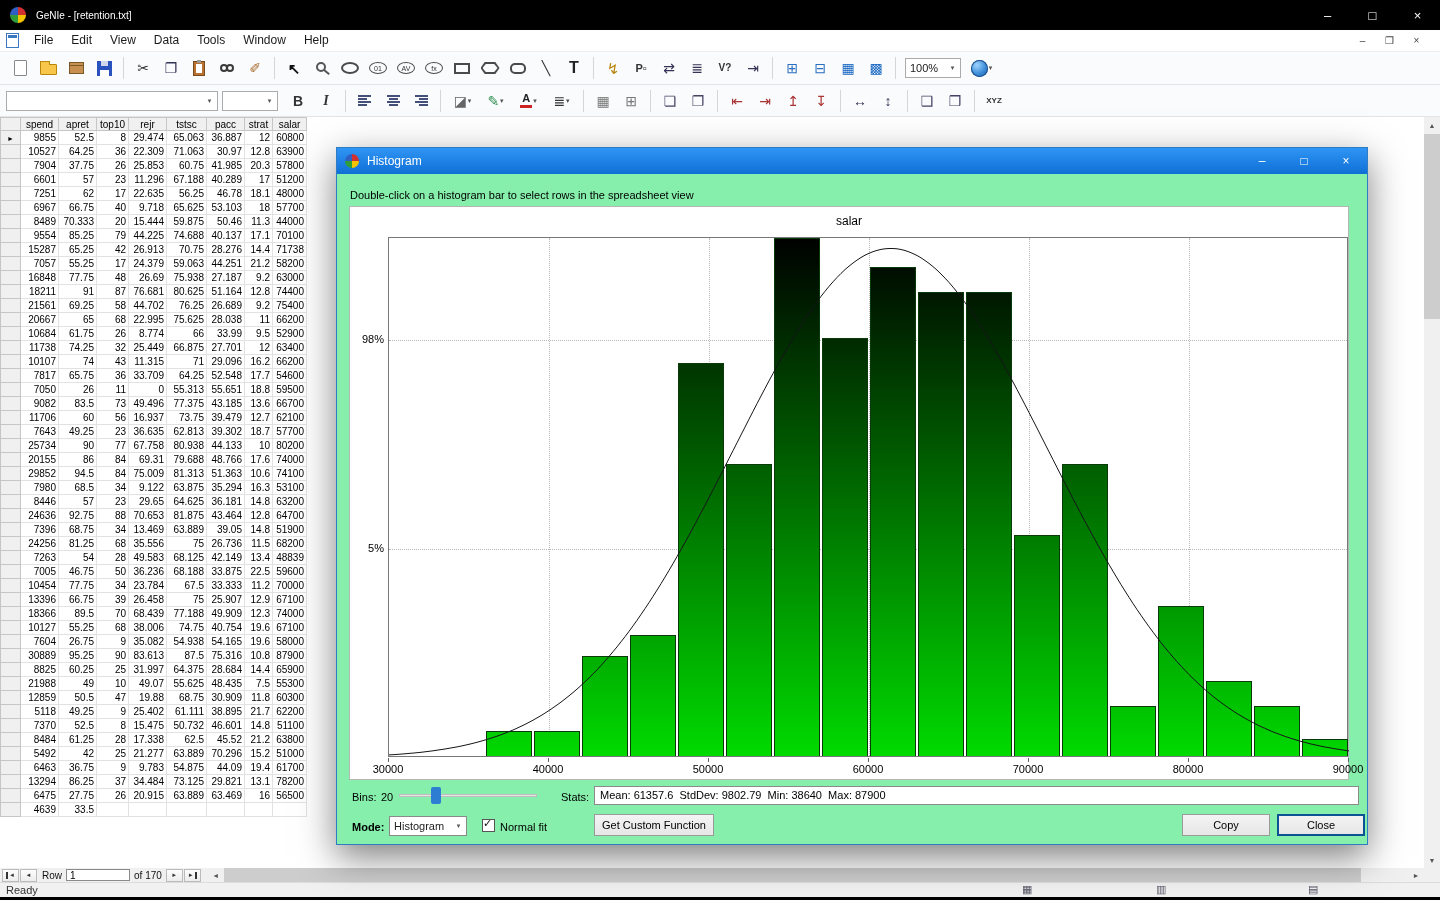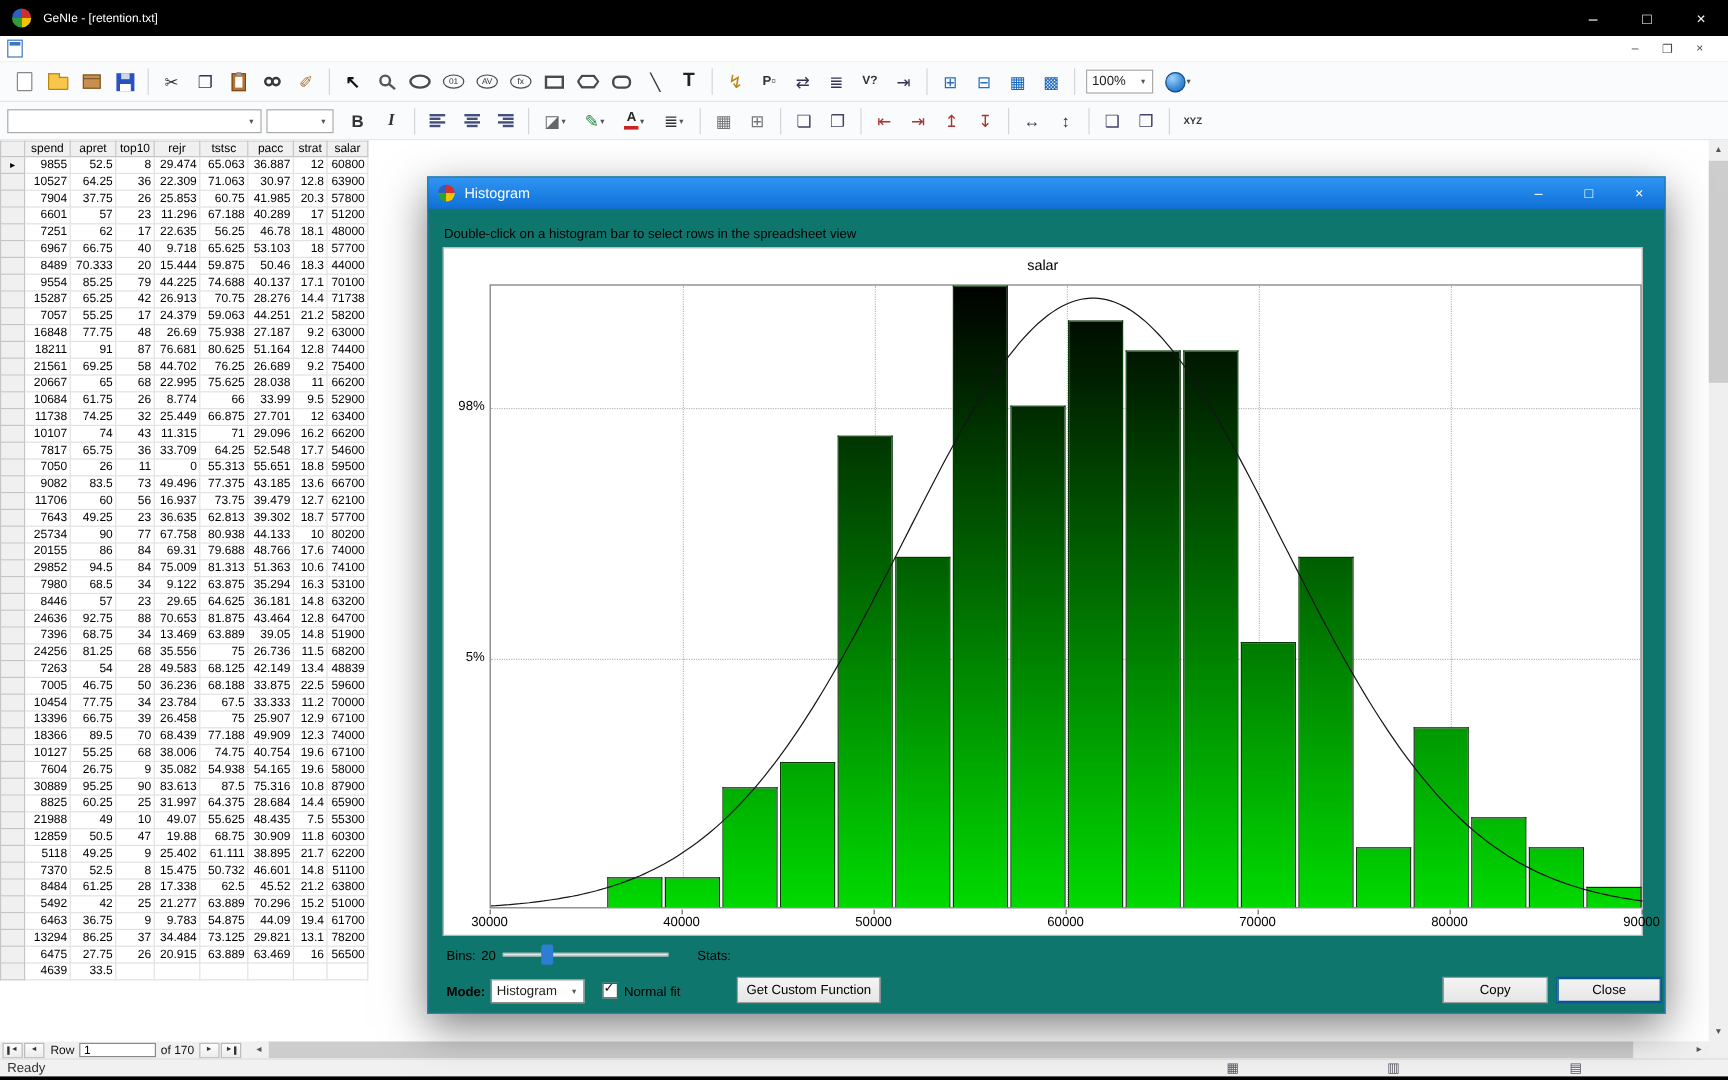--- a/index.html
+++ b/index.html
@@ -110,21 +110,21 @@
   .htrack{flex:1;height:14px;background:#f0f0f0;position:relative;}
   .hthumb{position:absolute;left:0;top:0;height:14px;width:96%;background:#cdcdcd;}
   .hcorner{width:16px;height:14px;background:#f0f0f0;}
   .statusbar{position:absolute;left:0;top:882px;width:1440px;height:15px;background:#f1f1f1;
              border-top:1px solid #dcdcdc;font-size:11px;color:#333;}
   .status-text{position:absolute;left:6px;top:1px;}
   .spane{position:absolute;top:0;font-size:11px;color:#556;}
   .blackstrip{position:absolute;left:0;top:897px;width:1440px;height:3px;background:#000;}
 
   
-  .dialog{position:absolute;left:356px;top:147px;width:1032px;height:698px;background:#0f766e;
+  .dialog{position:absolute;left:336px;top:147px;width:1032px;height:698px;background:#86efac;
           border:1px solid #2d7cc4;box-shadow:0 12px 34px rgba(0,0,0,.5);z-index:10;padding-left:16px;}
   .dlg-titlebar{position:absolute;left:0;top:0;right:0;height:26px;
                 background:linear-gradient(#2f95f4,#0f6fd6);display:flex;align-items:center;color:#fff;}
   .dlg-logo{width:14px;height:14px;border-radius:50%;margin-left:8px;
             background:conic-gradient(#d03030 0 90deg,#f5c400 90deg 180deg,#2f9e38 180deg 270deg,#2f5fc4 270deg);}
   .dlg-title{margin-left:8px;font-size:12px;}
   .dlgbtns{margin-left:auto;display:flex;height:26px;}
   .dlgbtn{width:42px;height:26px;display:flex;align-items:center;justify-content:center;font-size:12px;color:#fff;}
   .dlg-hint{position:absolute;left:13px;top:41px;font-size:11px;color:#000;}
   .canvas{position:absolute;left:12px;top:58px;width:1000px;height:574px;background:#fff;border:1px solid #b5b5b5;}
@@ -168,20 +168,29 @@
     <div class="title-text">GeNIe - [retention.txt]</div>
     <div class="winbtns" id="winbtns">
         <div class="winbtn">–</div>
         <div class="winbtn">□</div>
         <div class="winbtn">×</div>
       </div>
   </div>
 
   <div class="menubar">
     <div class="menu-doc-icon"></div>
+    <div class="menu-items" id="menu-items">
+        <div class="menu-item">File</div>
+        <div class="menu-item">Edit</div>
+        <div class="menu-item">View</div>
+        <div class="menu-item">Data</div>
+        <div class="menu-item">Tools</div>
+        <div class="menu-item">Window</div>
+        <div class="menu-item">Help</div>
+      </div>
     <div class="childbtns" id="childbtns">
         <div class="childbtn">–</div>
         <div class="childbtn">❐</div>
         <div class="childbtn">×</div>
       </div>
   </div>
 
   <div class="toolbar tb1">
     <div class="ticons" id="tb1-icons">
         <div class="tbtn">
@@ -504,21 +513,21 @@
             <td>57700</td>
           </tr>
           <tr>
             <td class="rowhdr"></td>
             <td>8489</td>
             <td>70.333</td>
             <td>20</td>
             <td>15.444</td>
             <td>59.875</td>
             <td>50.46</td>
-            <td>18.3</td>
+            <td>11.3</td>
             <td>44000</td>
           </tr>
           <tr>
             <td class="rowhdr"></td>
             <td>9554</td>
             <td>85.25</td>
             <td>79</td>
             <td>44.225</td>
             <td>74.688</td>
             <td>40.137</td>
@@ -1080,20 +1089,21 @@
         <span class="ylab" style="top: 335.165px;">5%</span>
         <span class="ylab" style="top: 126.329px;">98%</span>
       </div>
     <span class="lbl bins-l">Bins:</span>
     <span class="lbl bins-v">20</span>
     <div class="slider">
       <div class="track"></div>
       <div class="thumb" id="sliderThumb" style="left: 32px;"></div>
     </div>
     <span class="lbl stats-l">Stats:</span>
+    <div class="stats-box">Mean: 61357.6  StdDev: 9802.79  Min: 38640  Max: 87900</div>
     <span class="lbl mode-l">Mode:</span>
     <div class="combo mode-combo">
       <span>Histogram</span>
       <span class="carrow">▾</span>
     </div>
     <div class="checkbox">
       <span class="chk">✓</span>
     </div>
     <span class="lbl nf-l">Normal fit</span>
     <div class="btn custom-btn">Get Custom Function</div>

